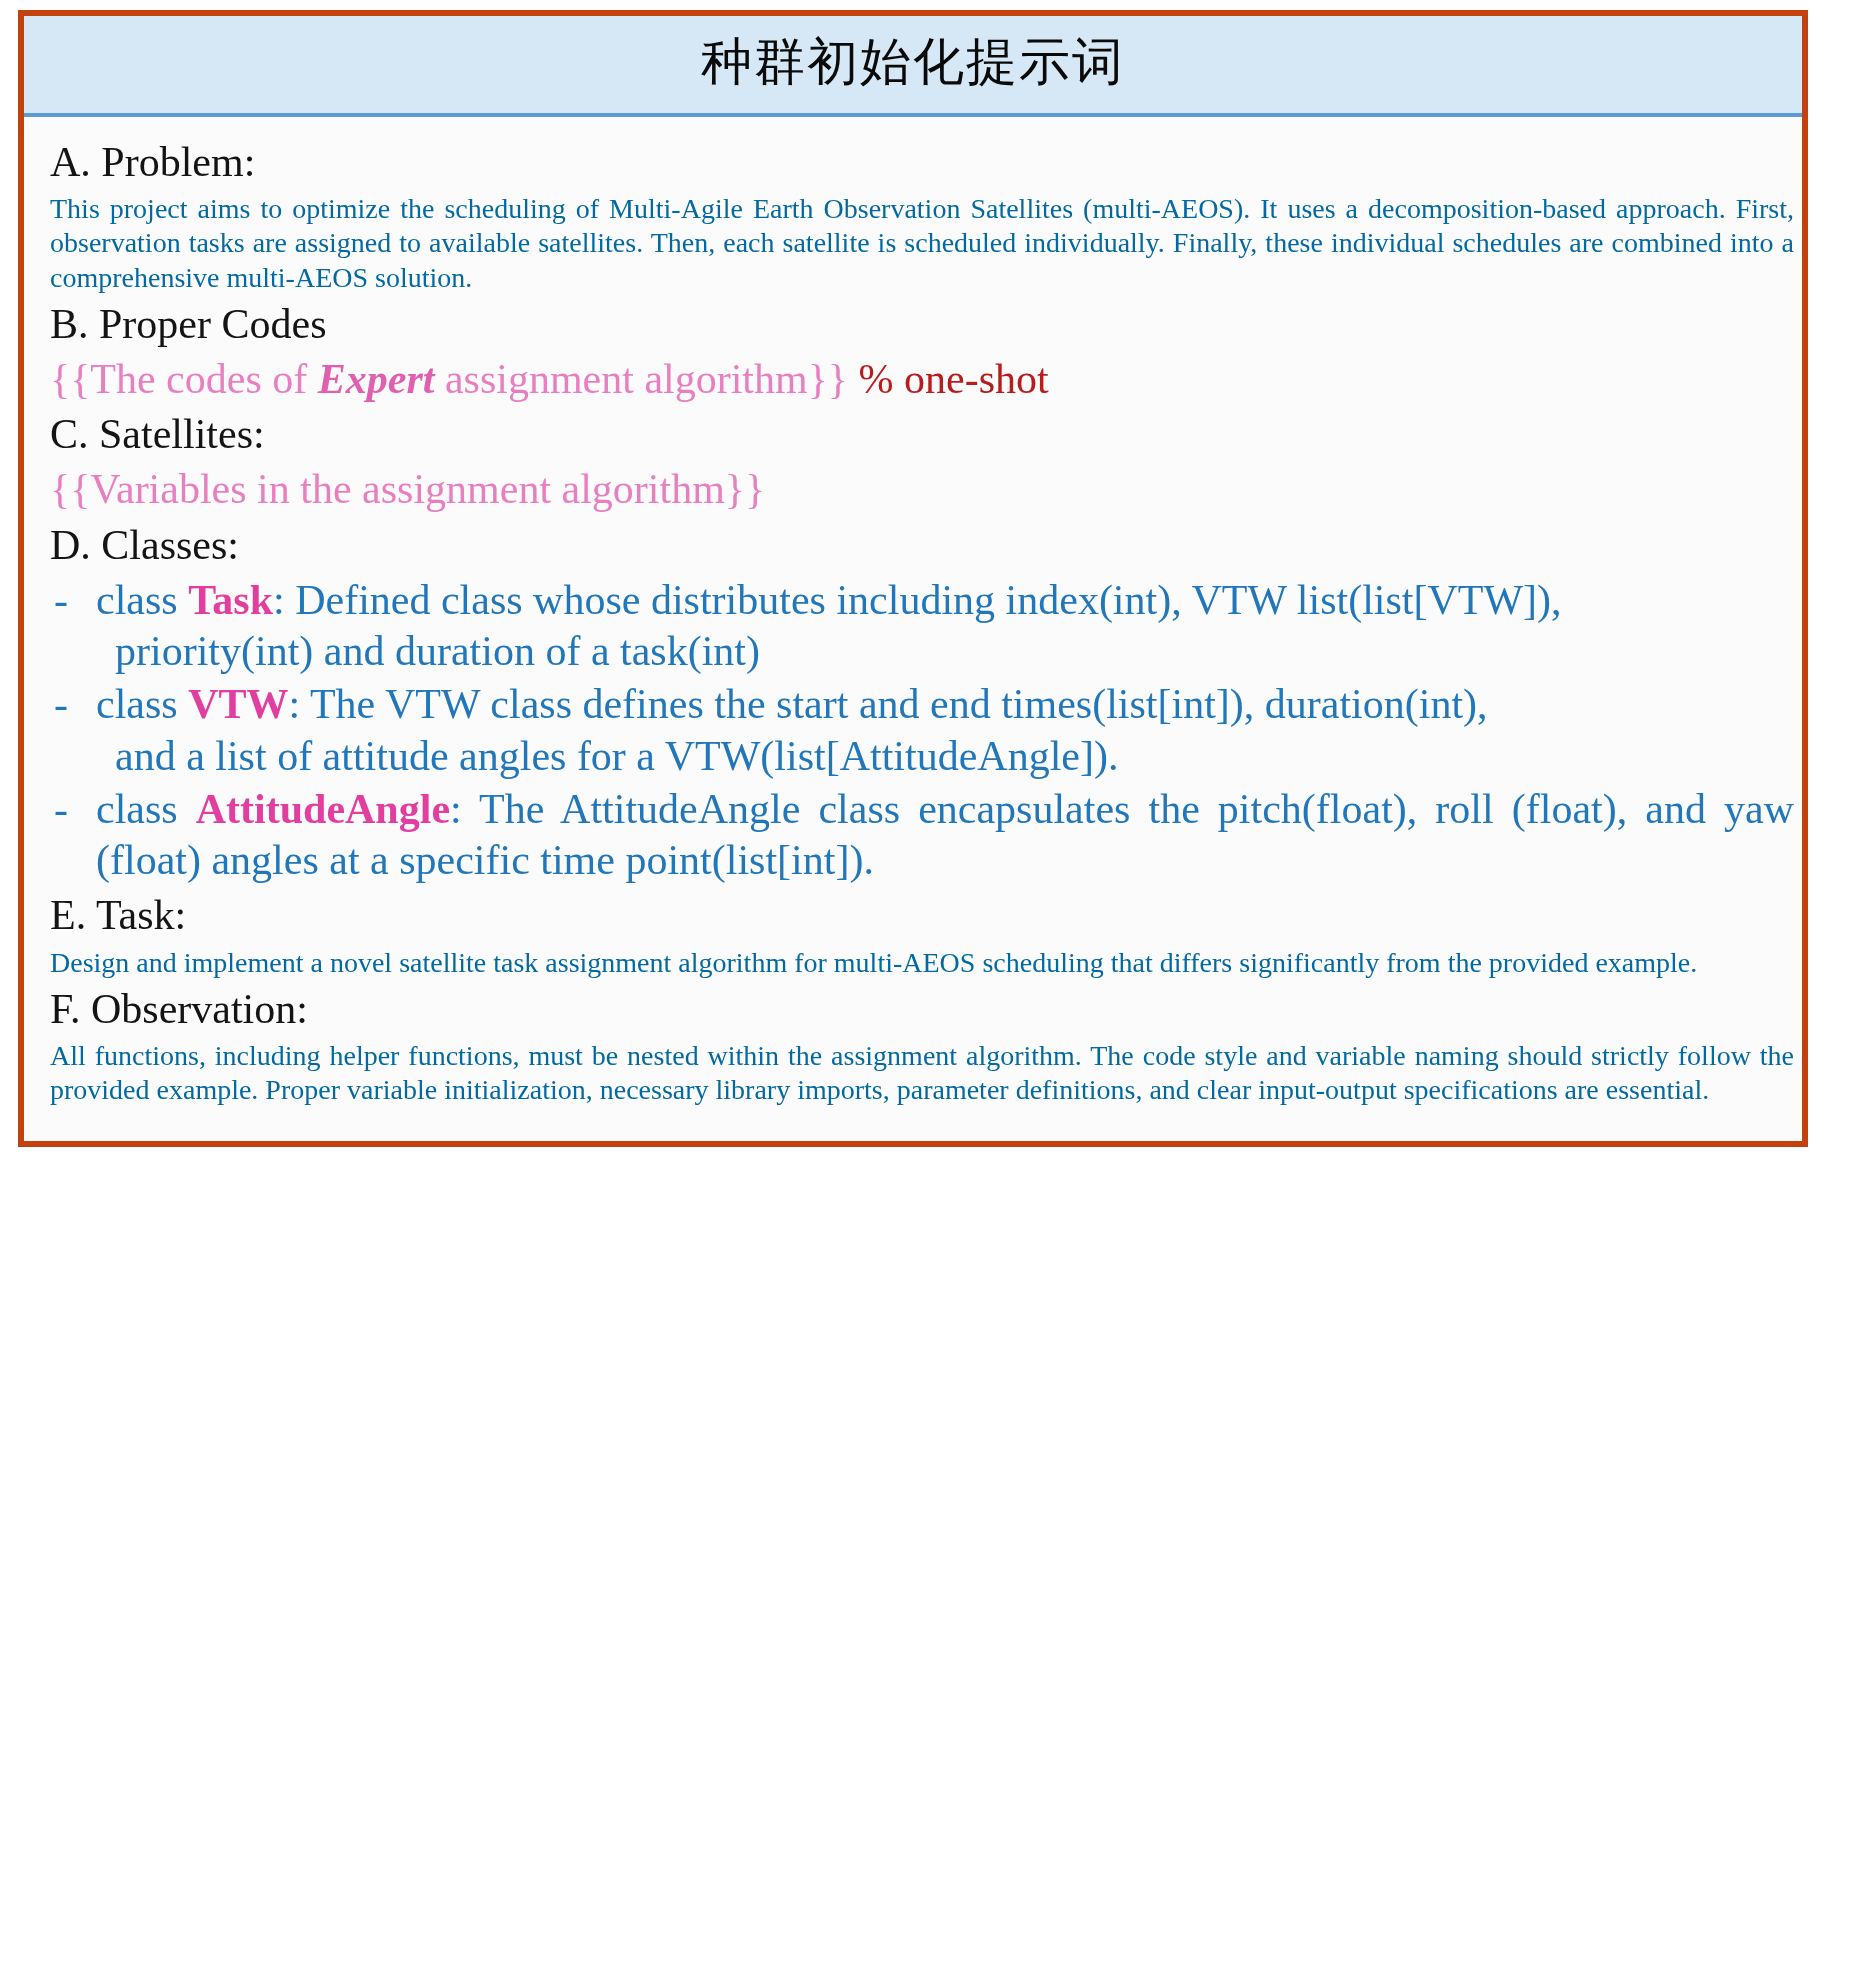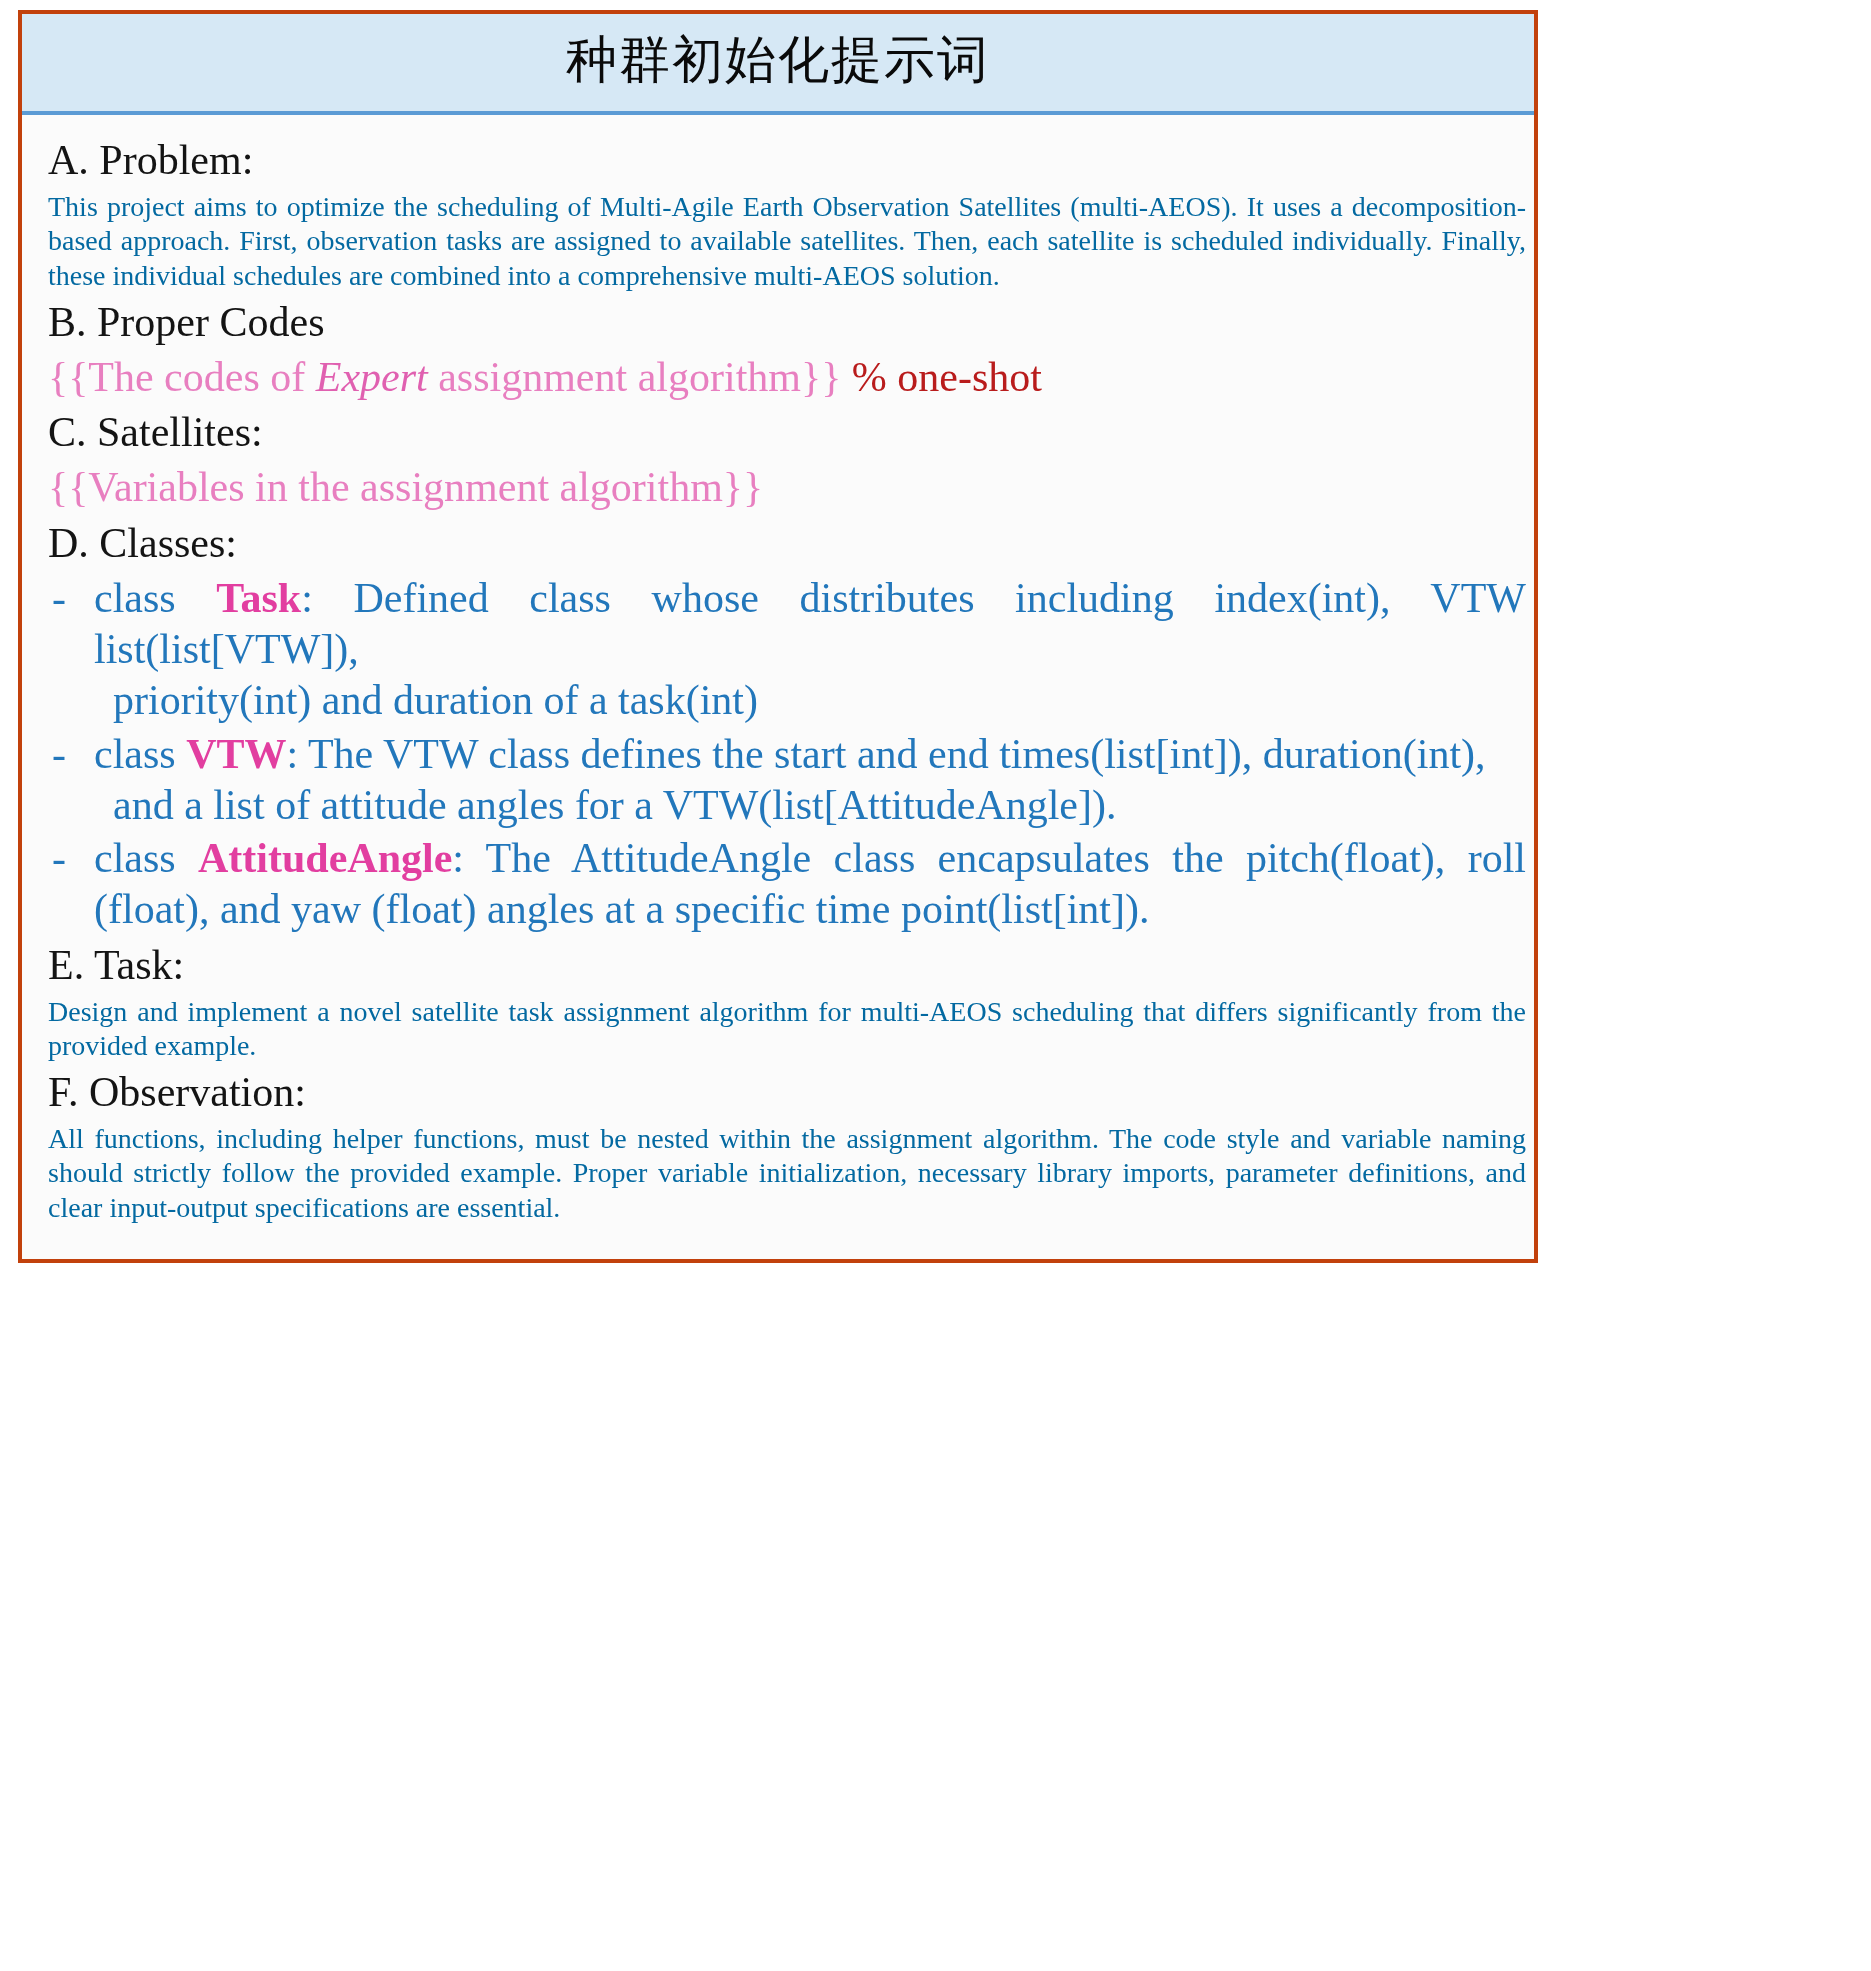--- a/index.html
+++ b/index.html
@@ -5,23 +5,23 @@
   html, body {
     margin: 0;
     padding: 0;
     background: #ffffff;
   }
   body {
     width: 1871px;
     font-family: "Liberation Serif", "DejaVu Serif", serif;
   }
   .prompt-box {
-    width: 1520px;
+    width: 1790px;
     margin: 10px 14px 15px 18px;
-    border: 4px solid #c2410c;
+    border: 6px solid #c2410c;
     box-sizing: border-box;
     background: #fbfbfb;
   }
   .prompt-header {
     background: #d6e8f5;
     border-bottom: 4px solid #5b9bd5;
     text-align: center;
     padding: 12px 0 16px 0;
     font-size: 51px;
     color: #0a0a0a;
@@ -47,21 +47,21 @@
     hyphens: none;
   }
   .para-pink {
     color: #e87fc0;
     font-size: 42px;
     line-height: 1.22;
     margin: 2px 0 4px 0;
   }
   .pink-bold-italic {
     color: #e060b0;
-    font-weight: normal;
+    font-weight: bold;
     font-style: italic;
   }
   .pct {
     color: #b91c1c;
   }
   .bullet-row {
     display: flex;
     align-items: flex-start;
     margin: 2px 0 0 0;
   }

